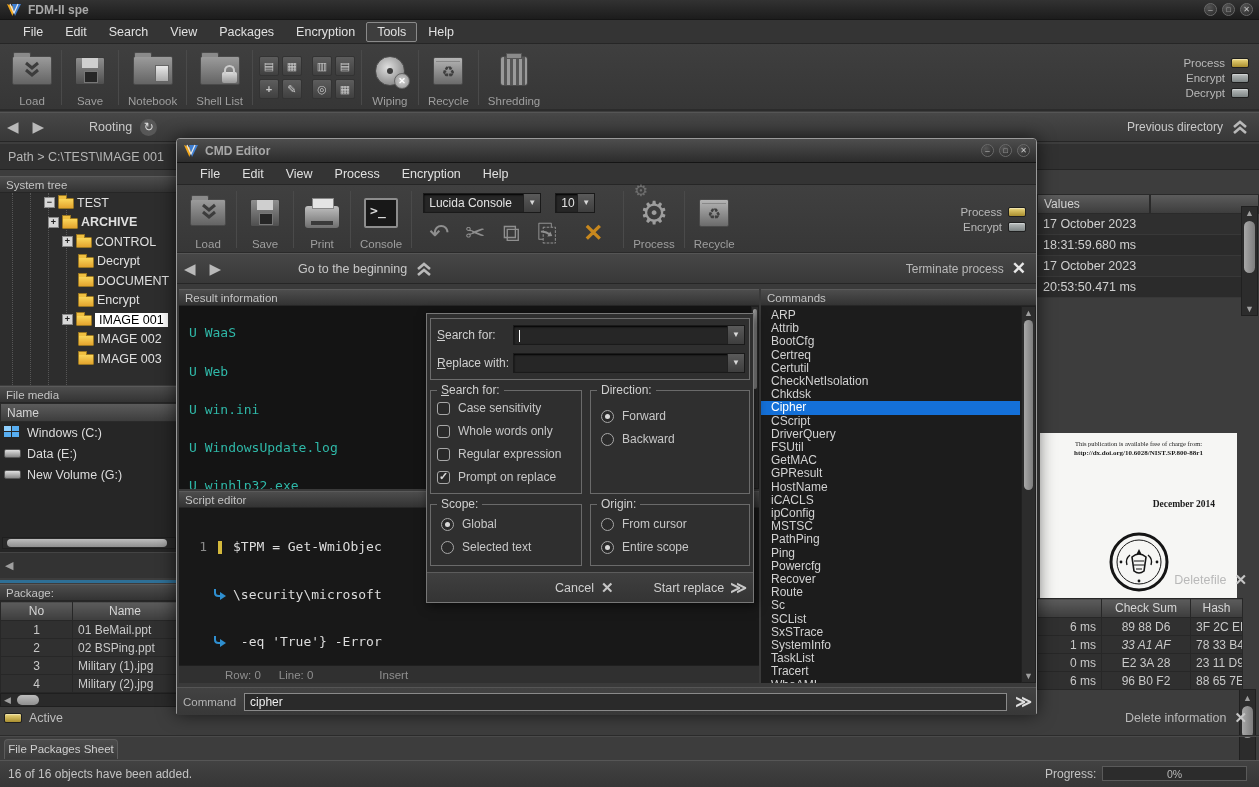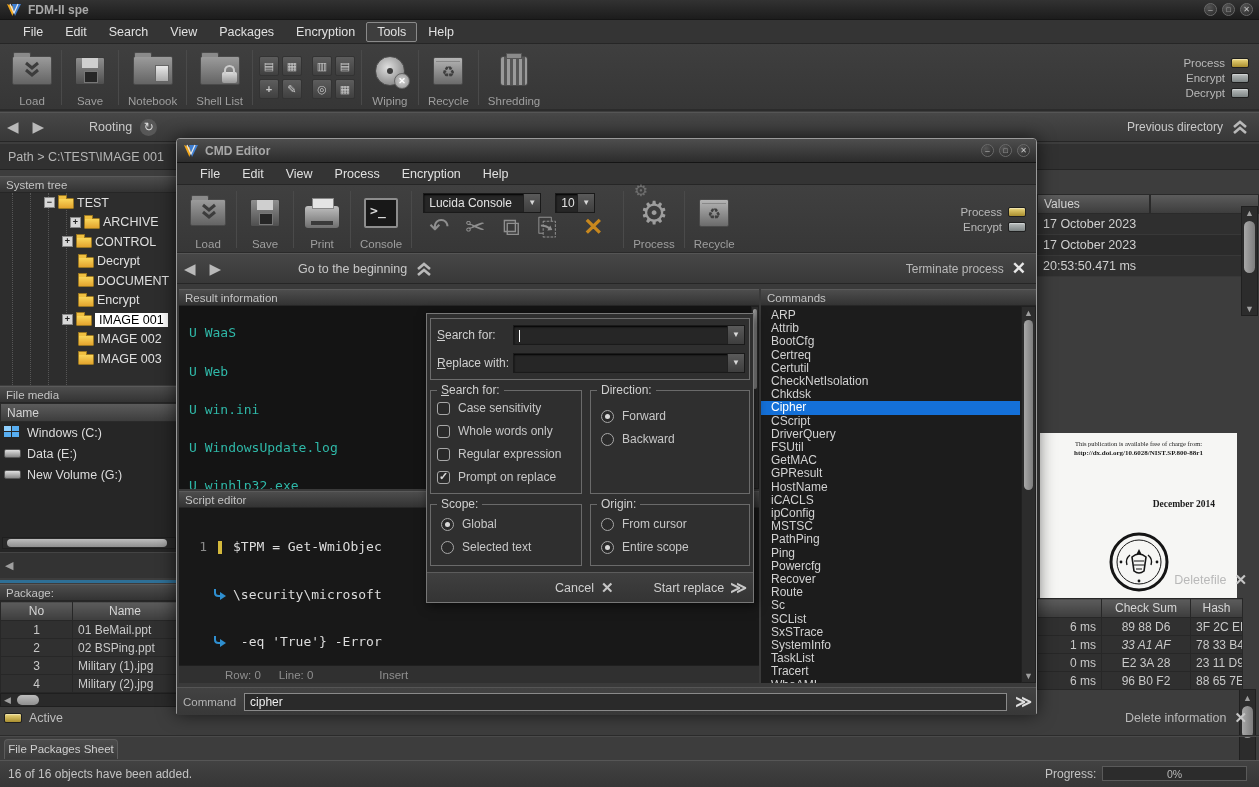--- a/index.html
+++ b/index.html
@@ -337,21 +337,21 @@
     <div class="treebody">
       <span class="guide" style="left:12px;"></span>
         <span class="guide" style="left:30px;"></span>
       <span class="guide" style="left:48px;"></span>
         <span class="guide" style="left:66px;"></span>
       <div class="trow" style="padding-left:44px;">
         <span class="expander minus"></span>
         <span class="folder"></span>
         <span class="tlabel">TEST</span>
       </div>
-      <div class="trow" style="padding-left:70px;">
+      <div class="trow" style="padding-left:48px;font-weight:bold;">
         <span class="expander plus"></span>
         <span class="folder"></span>
         <span class="tlabel">ARCHIVE</span>
       </div>
       <div class="trow" style="padding-left:62px;">
         <span class="expander plus"></span>
         <span class="folder"></span>
         <span class="tlabel">CONTROL</span>
       </div>
       <div class="trow" style="padding-left:78px;">
@@ -453,20 +453,21 @@
     </div>
   </div>
 
   <div class="abs" style="left:1037px;top:194px;width:222px;">
     <div style="display:flex;">
       <div class="colhdr" style="width:113px;height:20px;line-height:19px;padding-left:6px;">Values</div>
       <div class="colhdr" style="flex:1;height:20px;"></div>
     </div>
     <div style="width:204px;">
       <div class="vrow">17 October 2023</div>
+      <div class="vrow">18:31:59.680 ms</div>
       <div class="vrow">17 October 2023</div>
       <div class="vrow">20:53:50.471 ms</div>
     </div>
   </div>
   <div class="abs vscroll" style="left:1241px;top:194px;width:17px;height:110px;">
     <span class="scArrow up">▲</span>
     <span class="vthumb" style="top:14px;height:52px;"></span>
     <span class="scArrow down">▼</span>
   </div>
 
@@ -604,21 +605,21 @@
         <span class="cap">Print</span>
       </div>
       <div class="tsep"></div>
       <div class="tool">
         <span class="ic">
             <span class="consoleic"></span>
           </span>
         <span class="cap">Console</span>
       </div>
       <div class="tsep"></div>
-      <div style="display:flex;flex-direction:column;padding:6px 6px 0 10px;">
+      <div style="display:flex;flex-direction:column;padding:6px 6px 0 10px;gap:6px;">
         <div style="display:flex;gap:14px;">
           <div class="combo" style="width:118px;">
             <span class="cval">Lucida Console</span>
             <span class="cbtn"></span>
           </div>
           <div class="combo" style="width:40px;">
             <span class="cval">10</span>
             <span class="cbtn"></span>
           </div>
         </div>

